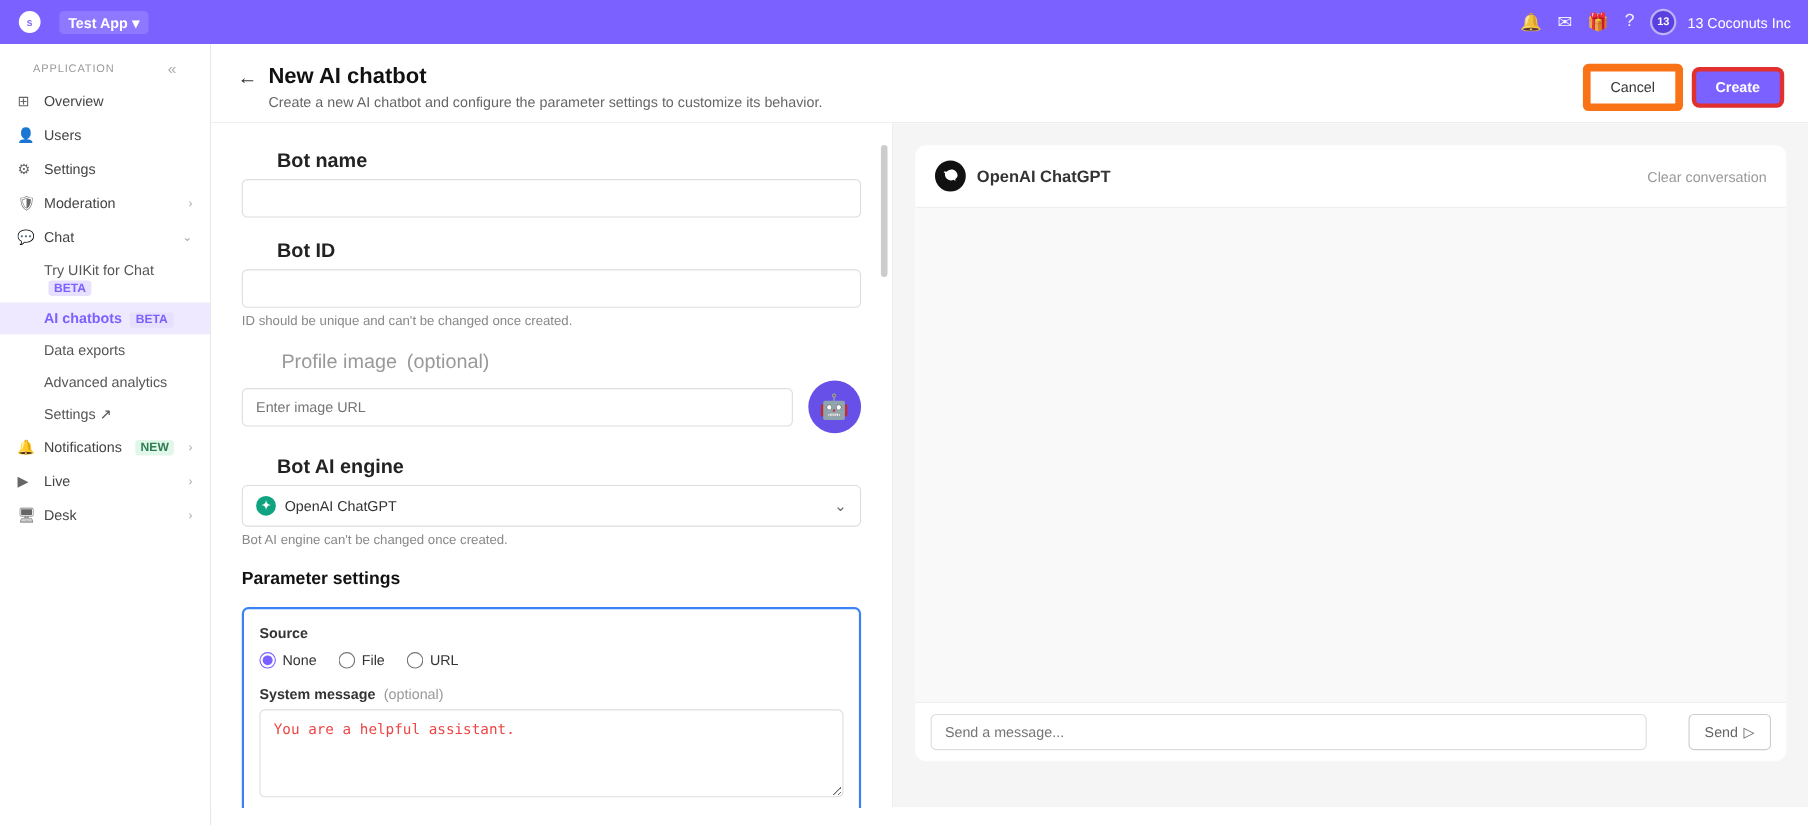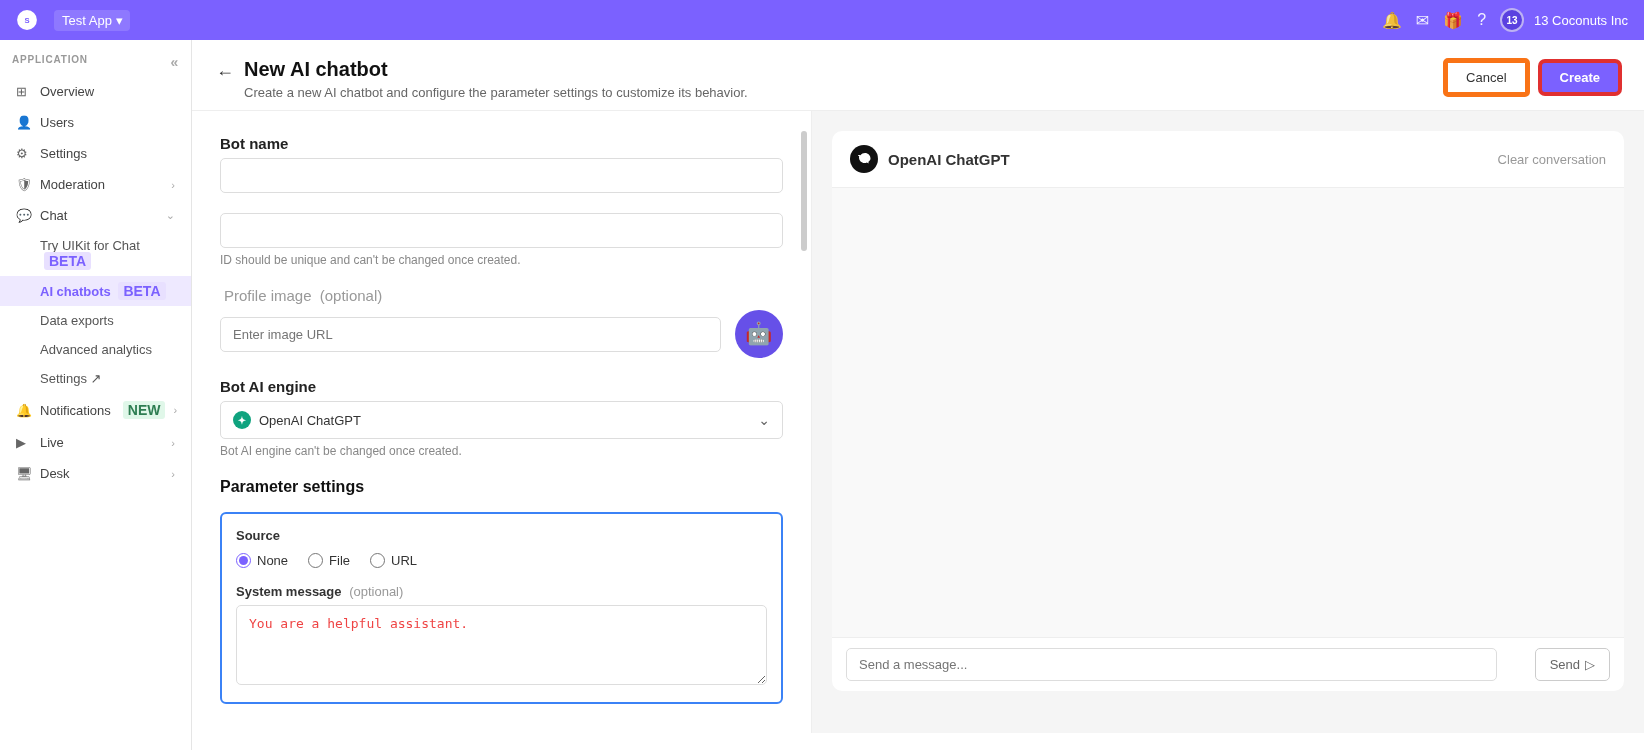--- a/index.html
+++ b/index.html
@@ -22,21 +22,21 @@
       align-items: center;
       gap: 6px;
       margin-right: 16px;
     }
     .topnav-logo svg { width: 22px; height: 22px; }
     .topnav-appname {
       display: flex;
       align-items: center;
       gap: 4px;
       font-size: 13px;
-      font-weight: 400;
+      font-weight: 700;
       background: rgba(255,255,255,0.15);
       border-radius: 4px;
       padding: 3px 8px;
       cursor: pointer;
       text-align: right;
     }
     .topnav-right {
       margin-left: auto;
       display: flex;
       align-items: center;
@@ -75,28 +75,28 @@
       width: 192px;
       min-width: 192px;
       background: white;
       border-right: 1px solid #e5e5e5;
       overflow-y: auto;
       display: flex;
       flex-direction: column;
     }
     .sidebar-section-label {
       font-size: 10px;
-      font-weight: 700;
+      font-weight: 400;
       color: #999;
       text-transform: uppercase;
       letter-spacing: 0.08em;
-      padding: 14px 12px 6px;
+      padding: 14px 30px 6px;
       display: flex;
       justify-content: space-between;
-      align-items: flex-start;
+      align-items: center;
     }
     .sidebar-collapse-btn {
       cursor: pointer;
       color: #aaa;
       font-size: 14px;
     }
     .sidebar-item {
       display: flex;
       align-items: center;
       gap: 8px;
@@ -110,21 +110,21 @@
     .sidebar-item .item-icon { width: 16px; color: #666; }
     .sidebar-item .chevron { margin-left: auto; color: #aaa; font-size: 11px; }
     .sidebar-sub-item {
       padding: 7px 16px 7px 40px;
       cursor: pointer;
       color: #555;
       font-size: 13px;
     }
     .sidebar-sub-item.active { color: #7B61FF; font-weight: 600; background: #EEE9FF; }
     .badge {
-      font-size: 14px;
+      font-size: 11px;
       font-weight: 700;
       padding: 1px 5px;
       border-radius: 3px;
       margin-left: 4px;
     }
     .badge-beta { background: #e8e0ff; color: #7B61FF; }
     .badge-new { background: #e0f7e9; color: #2e7d52; }
 
     
     .main-content {
@@ -164,21 +164,21 @@
       font-size: 13px;
       color: #666;
       margin-left: 28px;
     }
     .page-header-actions {
       display: flex;
       align-items: center;
       gap: 10px;
     }
     .btn-cancel {
-      border: 5px solid #f97316;
+      border: 7px solid #f97316;
       background: white;
       color: #333;
       padding: 7px 18px;
       border-radius: 5px;
       cursor: pointer;
       font-size: 13px;
     }
     .btn-create {
       background: #7B61FF;
       color: white;
@@ -204,25 +204,26 @@
       min-width: 620px;
       padding: 24px 28px;
       overflow-y: auto;
       border-right: 1px solid #eee;
       background: white;
       position: relative;
     }
 
     .form-group { margin-bottom: 20px; }
     .form-label {
-      font-size: 15px;
+      font-size: 18px;
       font-weight: 600;
       color: #222;
       margin-bottom: 6px;
       display: block;
+      margin-left: 32px;
     }
     .form-label span {
       font-weight: 400;
       color: #999;
       margin-left: 4px;
     }
     .form-input {
       width: 100%;
       border: 1px solid #ddd;
       border-radius: 5px;
@@ -533,20 +534,21 @@
     <div class="form-preview-layout">
 
       <div class="form-panel">
 
         <div class="form-group">
           <label class="form-label">Bot name</label>
           <input class="form-input" type="text" placeholder="" style="">
         </div>
 
         <div class="form-group">
+          <label class="form-label">Bot ID</label>
           <input class="form-input" type="text" placeholder="" style="">
           <p class="form-hint">ID should be unique and can't be changed once created.</p>
         </div>
 
         <div class="form-group">
           <label class="form-label">
             <span>Profile image</span>
             <span>(optional)</span>
           </label>
           <div class="profile-image-row">

